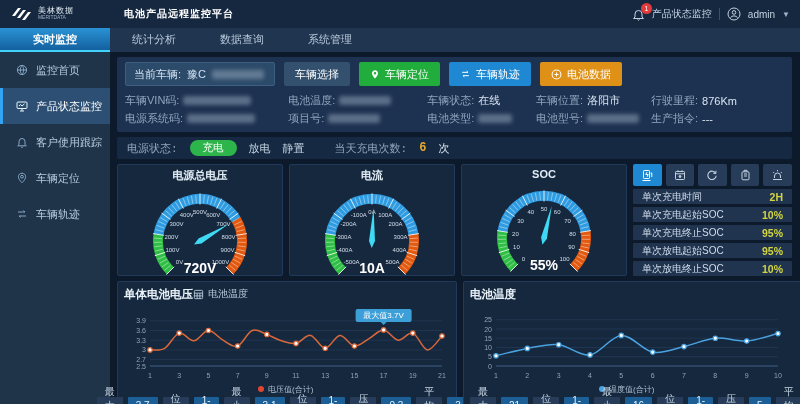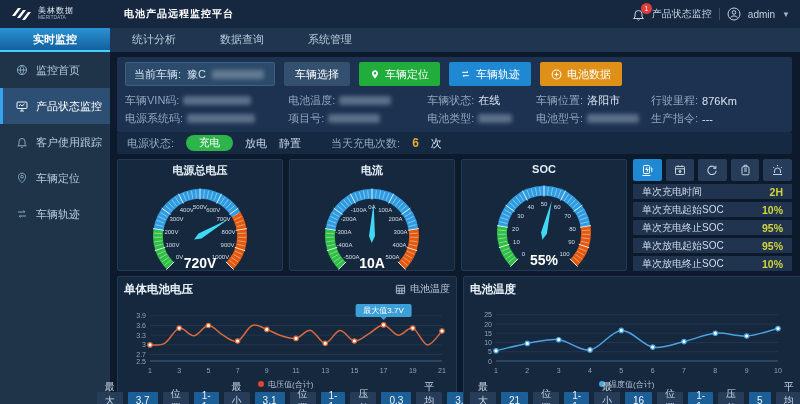--- a/index.html
+++ b/index.html
@@ -51,22 +51,22 @@
     border-radius:2px; color:#fff; cursor:pointer; font-size:11px; }
   .btn-plain { background:#33506e; }
   .btn-green { background:#21ad3c; }
   .btn-blue  { background:#1e88d2; }
   .btn-orange{ background:#de9116; }
   .info-grid { display:grid; grid-template-columns:1.35fr 1.15fr .9fr .95fr 1.1fr; row-gap:3px; margin-top:7px; }
   .info-cell { display:flex; align-items:center; gap:4px; height:15px; font-size:11px; white-space:nowrap; }
   .info-label { color:#8fa6bd; }
   .info-value { color:#d8e6f2; }
   
-  .power-row { background:#152a42; height:22px; display:flex; align-items:center;
-    gap:12px; padding:0 10px; border-radius:2px; }
+  .power-row { margin-top:5px; background:#152a42; height:22px; display:flex; align-items:center;
+    gap:12px; padding:0 10px; border-radius:2px;font-family:Liberation Mono, monospace; }
   .power-label, .count-label { color:#8fa6bd; }
   .pill { background:#2db44a; color:#fff; border-radius:9px; padding:1px 13px; font-size:10.5px; cursor:pointer; }
   .power-opt { color:#c2d2e2; cursor:pointer; }
   .count-num { color:#e8a92e; font-size:12px; font-weight:bold; }
   .count-unit { color:#d8e6f2; }
   
   .gauges-row { margin-top:5px; display:flex; gap:6px; height:112px; }
   .card { background:#16283e; border:1px solid #21395a; border-radius:2px; }
   .gauge-card { flex:1; padding-top:3px; }
   .g-title { text-align:center; font-size:11px; font-weight:bold; color:#e3edf6; }
@@ -78,21 +78,21 @@
     justify-content:center; cursor:pointer; }
   .icon-btn.active { background:#1e88d2; }
   .sp-row { flex:1; background:#203450; border-radius:1px; display:flex; align-items:center;
     justify-content:space-between; padding:0 9px; }
   .sp-label { color:#cfdcea; font-size:10px; }
   .sp-value { color:#d3d53e; font-size:10.5px; font-weight:bold; }
   
   .charts-row { margin-top:5px; display:flex; gap:6px; height:138px; }
   .chart-card { padding:4px 6px 3px 6px; }
   .chart-card.left { width:340px; } .chart-card.right { flex:1; }
-  .chart-head { display:flex; align-items:center; justify-content:space-between; height:16px; }
+  .chart-head { display:flex; align-items:center; height:16px; }
   .chart-title { font-size:11.5px; font-weight:bold; color:#e8f1f8; }
   .view-list { display:flex; align-items:center; gap:4px; color:#b9c9da; font-size:10px; cursor:pointer; }
   .stats-bar { display:flex; gap:5px; justify-content:center; margin-top:1px; }
   .chip { height:17px; display:flex; align-items:center; padding:0 8px; font-size:10px; border-radius:1px; }
   .chip-label { background:#263c58; color:#c9d7e6; }
   .chip-value { background:#1c5f97; color:#eaf4fc; }
 </style>
 </head>
 <body>
 

